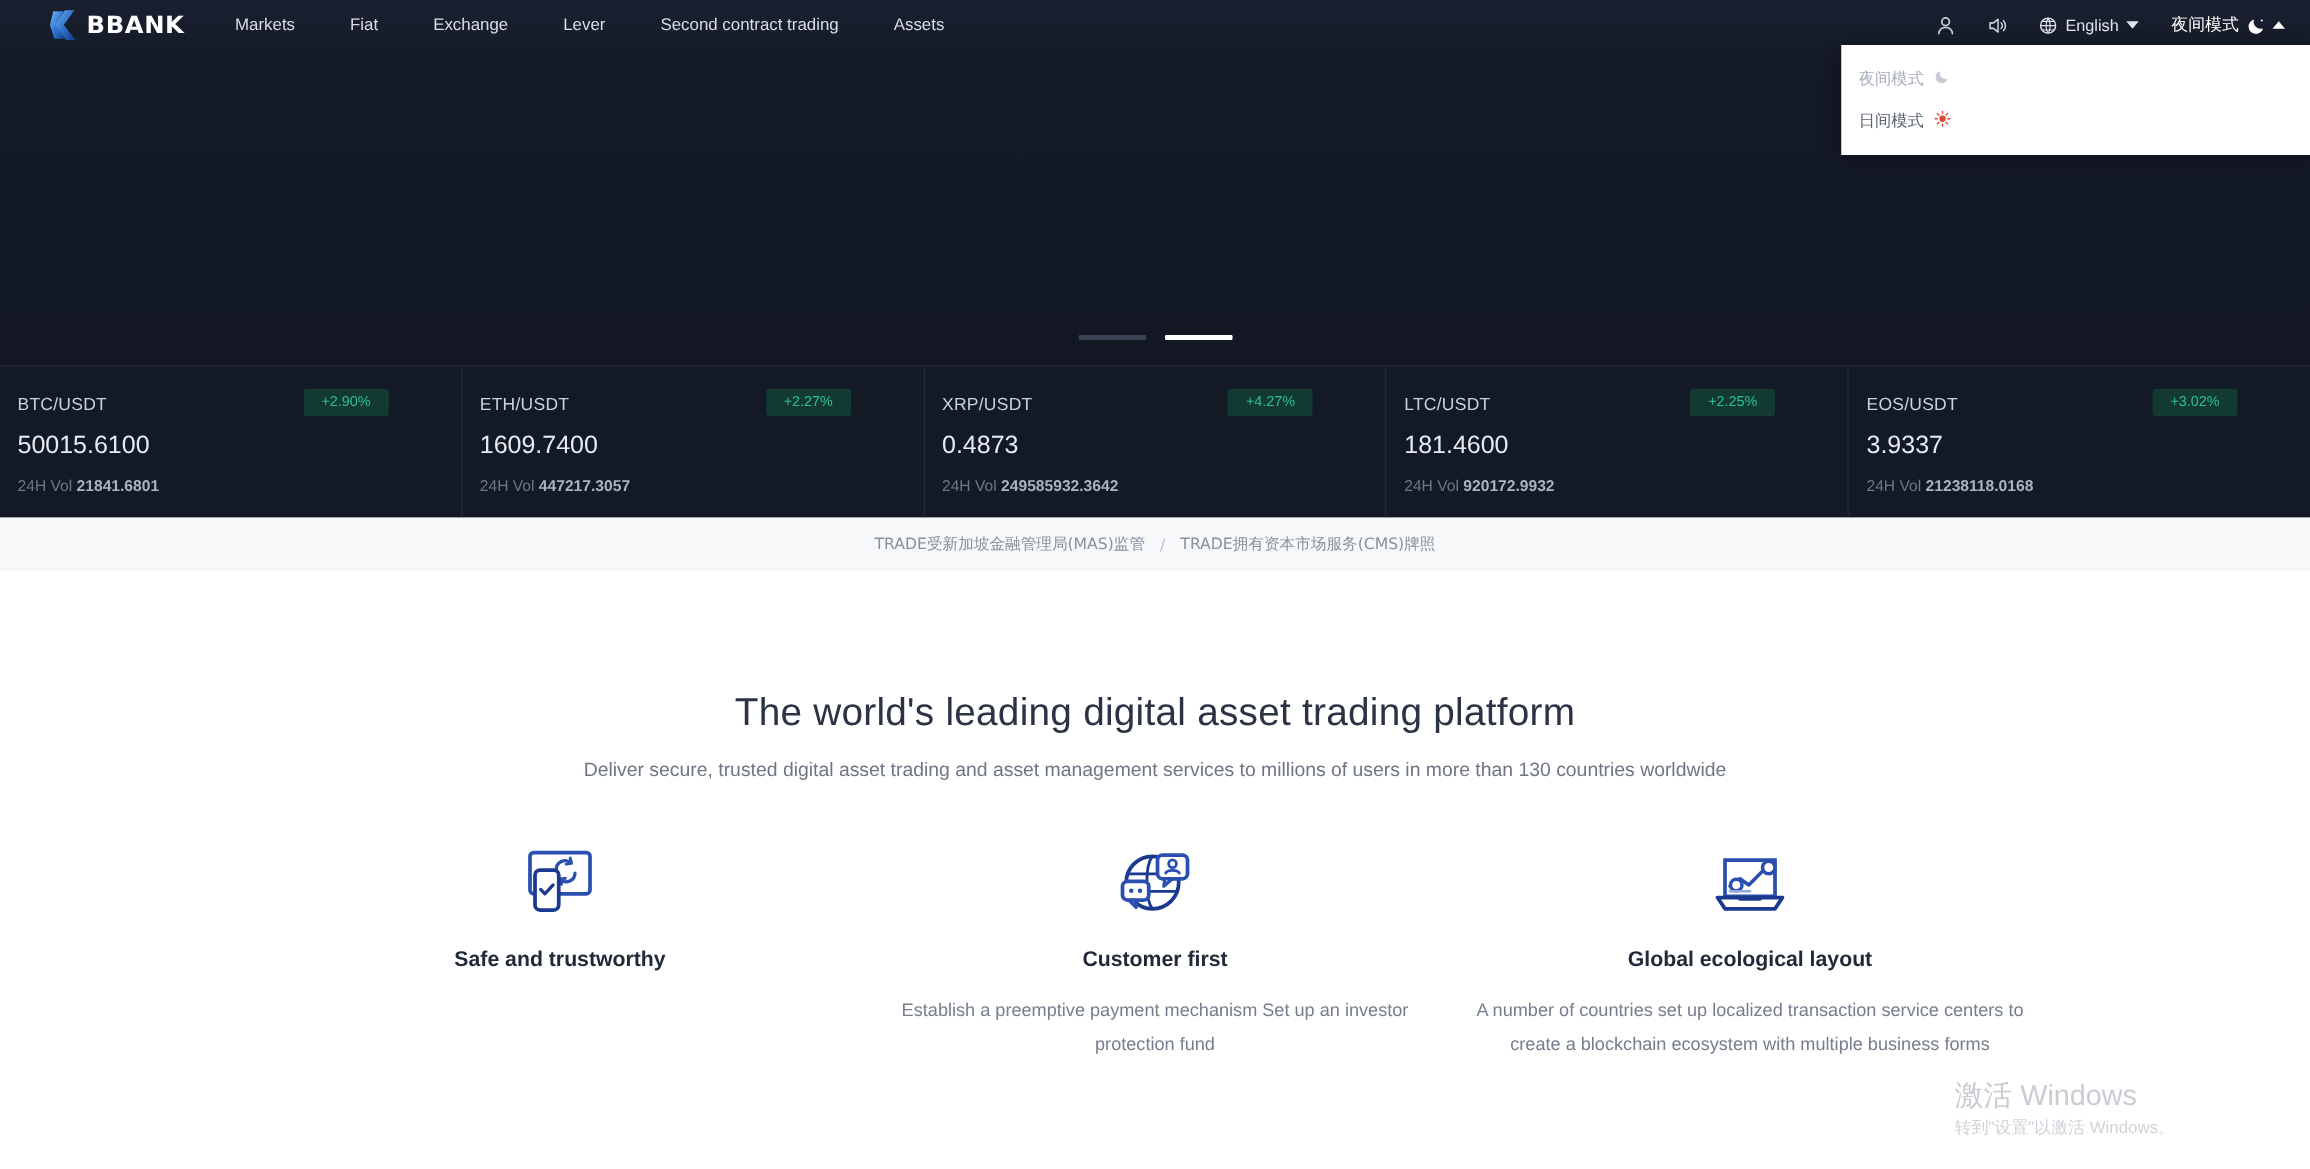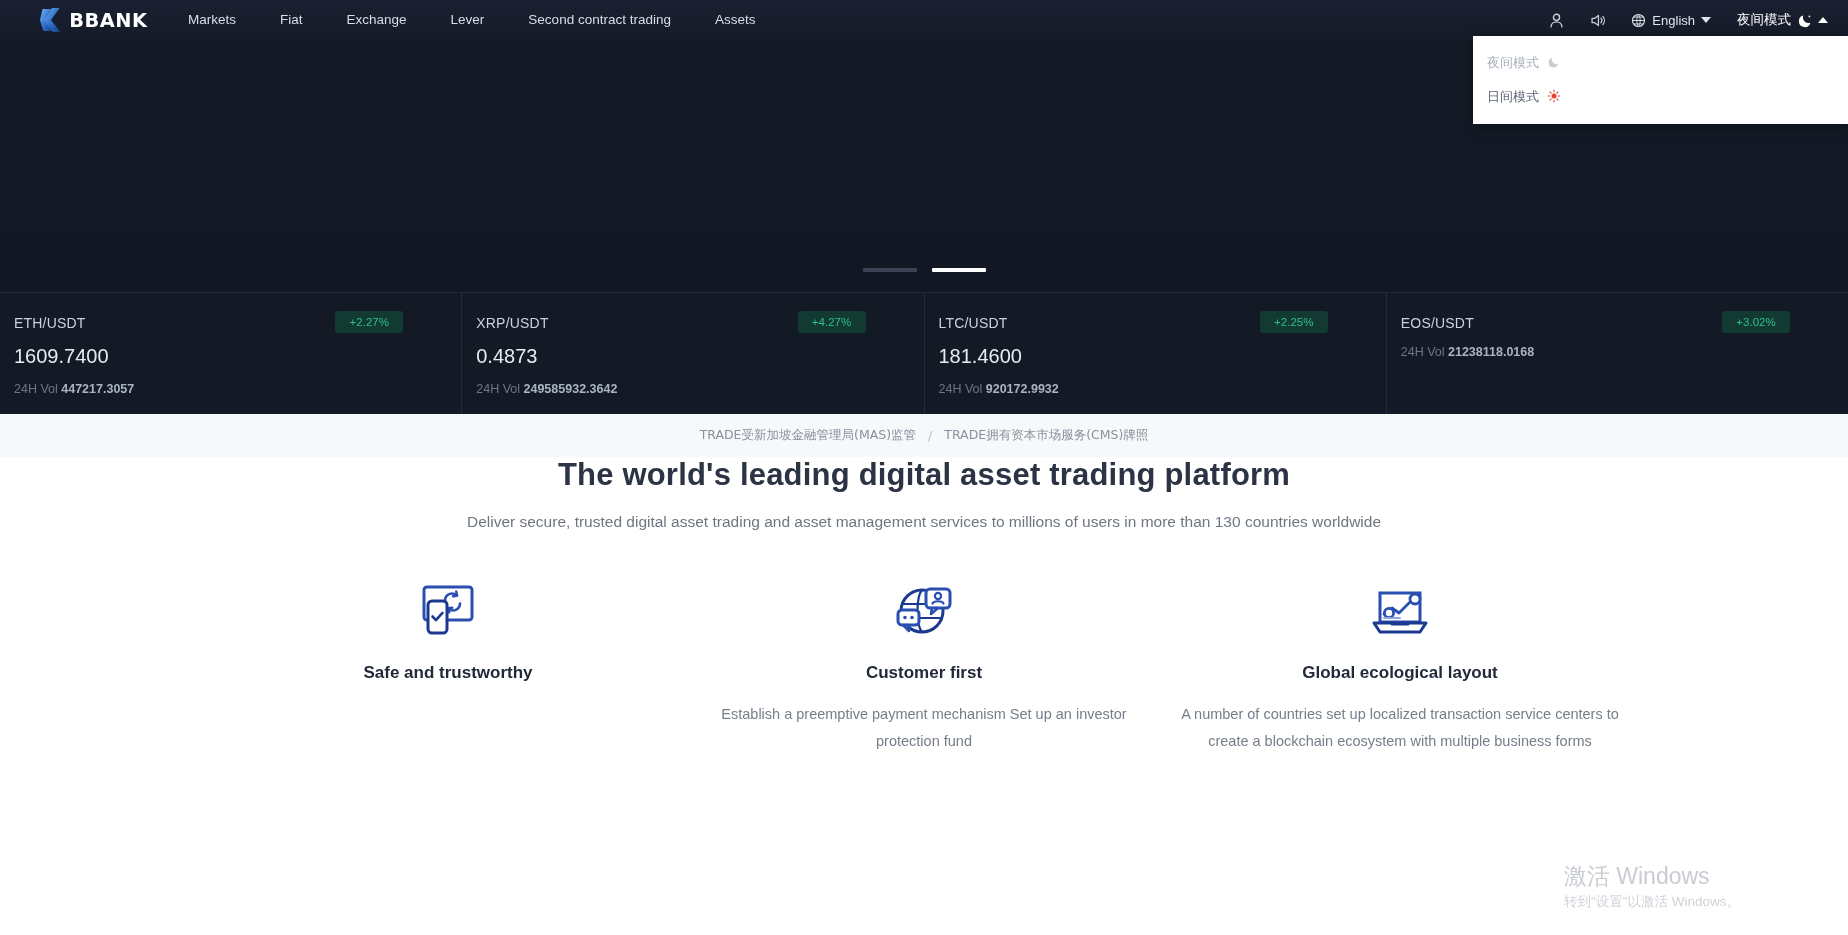--- a/index.html
+++ b/index.html
@@ -109,21 +109,21 @@
     font-family:"DejaVu Sans", sans-serif;
   }
   .license-sep { color:#b9bec9; }
 
   
   .main {
     position:absolute; top:457px; left:0; width:1848px; height:478px;
     background:#ffffff; text-align:center;
   }
   .main-title {
-    font-size:31px; color:#2b3344; font-weight:700;
+    margin-top:95px; font-size:31px; color:#2b3344; font-weight:400;
     letter-spacing:.2px;
   }
   .main-sub {
     margin-top:20px; font-size:15.5px; color:#6f7683; font-weight:400;
   }
 
   .features {
     display:flex; margin-top:50px; padding: 0 210px;
   }
   .feature { flex:1 1 0; text-align:center; padding:0 10px; }
@@ -150,20 +150,31 @@
 
   <div class="hero"></div>
 
   <div class="carousel-dots">
     <div class="dot"></div>
     <div class="dot active"></div>
   </div>
 
   <div class="ticker">
 
+    <div class="tk">
+      <div class="tk-top">
+        <span class="tk-pair">BTC/USDT</span>
+      </div>
+      <div class="tk-chg">+2.90%</div>
+      <div class="tk-price">50015.6100</div>
+      <div class="tk-vol">
+        <span>24H Vol</span>
+        <b>21841.6801</b>
+      </div>
+    </div>
 
     <div class="tk">
       <div class="tk-top">
         <span class="tk-pair">ETH/USDT</span>
       </div>
       <div class="tk-chg">+2.27%</div>
       <div class="tk-price">1609.7400</div>
       <div class="tk-vol">
         <span>24H Vol</span>
         <b>447217.3057</b>
@@ -192,20 +203,21 @@
         <span>24H Vol</span>
         <b>920172.9932</b>
       </div>
     </div>
 
     <div class="tk">
       <div class="tk-top">
         <span class="tk-pair">EOS/USDT</span>
       </div>
       <div class="tk-chg">+3.02%</div>
+      <div class="tk-price">3.9337</div>
       <div class="tk-vol">
         <span>24H Vol</span>
         <b>21238118.0168</b>
       </div>
     </div>
 
   </div>
 
   <div class="license-bar">
     <span>TRADE受新加坡金融管理局(MAS)监管</span>

